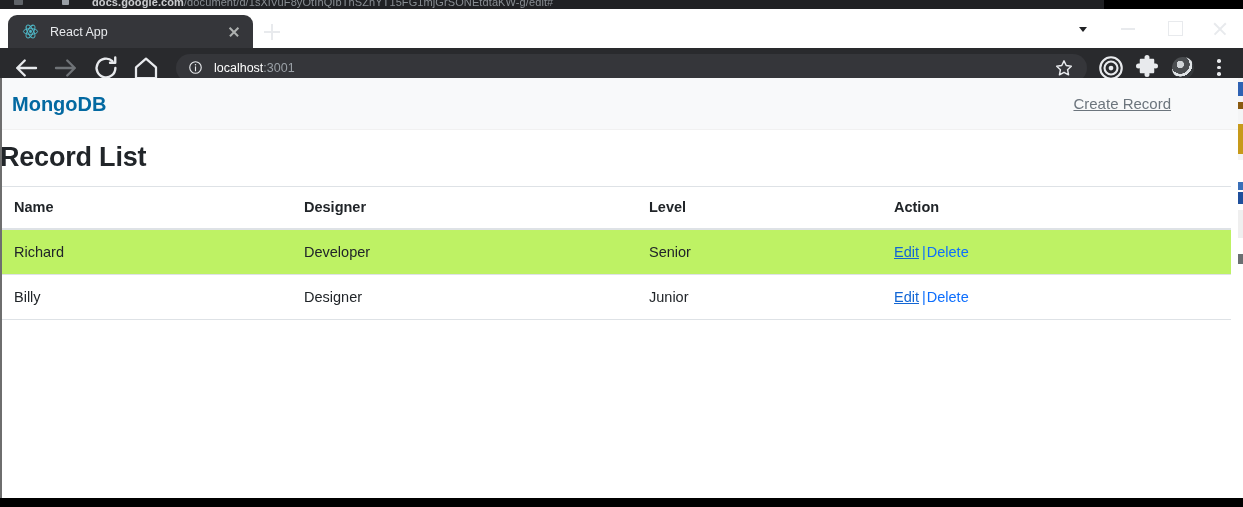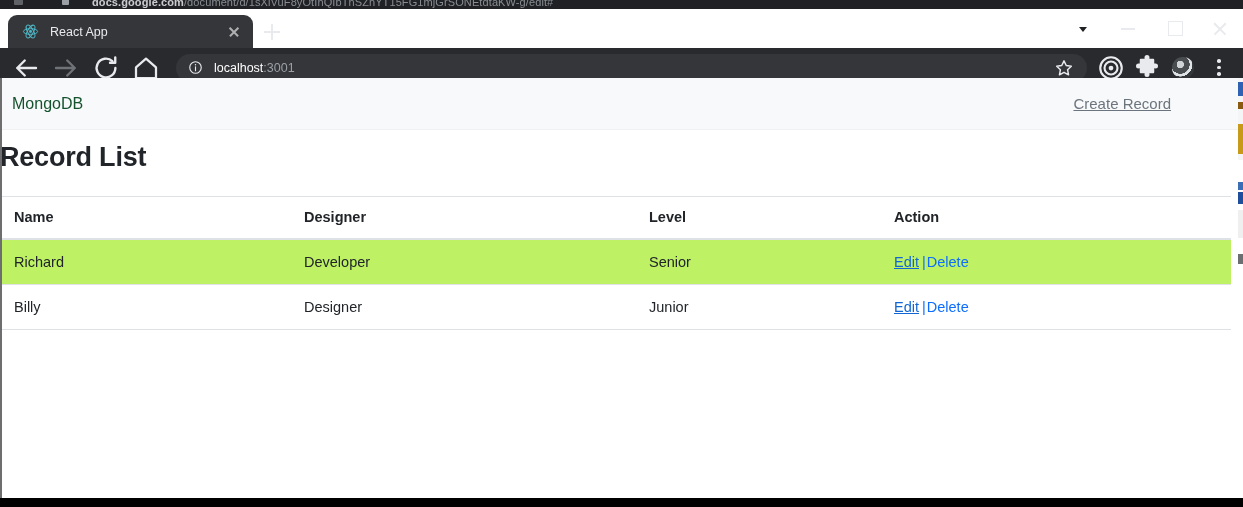--- a/index.html
+++ b/index.html
@@ -8,21 +8,21 @@
     height: 507px;
     overflow: hidden;
     font-family: "Liberation Sans", sans-serif;
     background: #000;
   }
 
   
   .bg-window-strip {
     position: absolute;
     top: 0; left: 0;
-    width: 1243px;
+    width: 1104px;
     height: 9px;
     background: #202124;
     overflow: hidden;
   }
   .bg-window-strip .bg-url {
     position: absolute;
     top: -4px;
     left: 92px;
     font-size: 11px;
     color: #9aa0a6;
@@ -248,23 +248,23 @@
   .navbar {
     position: relative;
     height: 52px;
     background: #f8f9fa;
     border-bottom: 1px solid #f1f1f1;
     display: flex;
     align-items: center;
     padding: 0 12px 0 12px;
   }
   .navbar-brand {
-    font-size: 16px;
-    color: #14532d;
-    font-weight: 400;
+    font-size: 20px;
+    color: #0369a1;
+    font-weight: 700;
     line-height: 1;
   }
   .navbar-link {
     margin-left: auto;
     margin-right: 60px;
     font-size: 15px;
     color: #6c757d;
   }
 
   .page-body { padding: 0 0 0 0; }
@@ -273,21 +273,21 @@
     font-size: 27px;
     font-weight: 700;
     color: #212529;
     letter-spacing: -.2px;
     padding: 12px 0 0 0;
   }
 
   table.records {
     width: 1231px;
     border-collapse: collapse;
-    margin-top: 23px;
+    margin-top: 13px;
     table-layout: fixed;
   }
   table.records th {
     text-align: left;
     font-size: 14.5px;
     font-weight: 700;
     color: #212529;
     padding: 12px 0 13px 14px;
     border-top: 1px solid #dee2e6;
     border-bottom: 2px solid #dee2e6;

